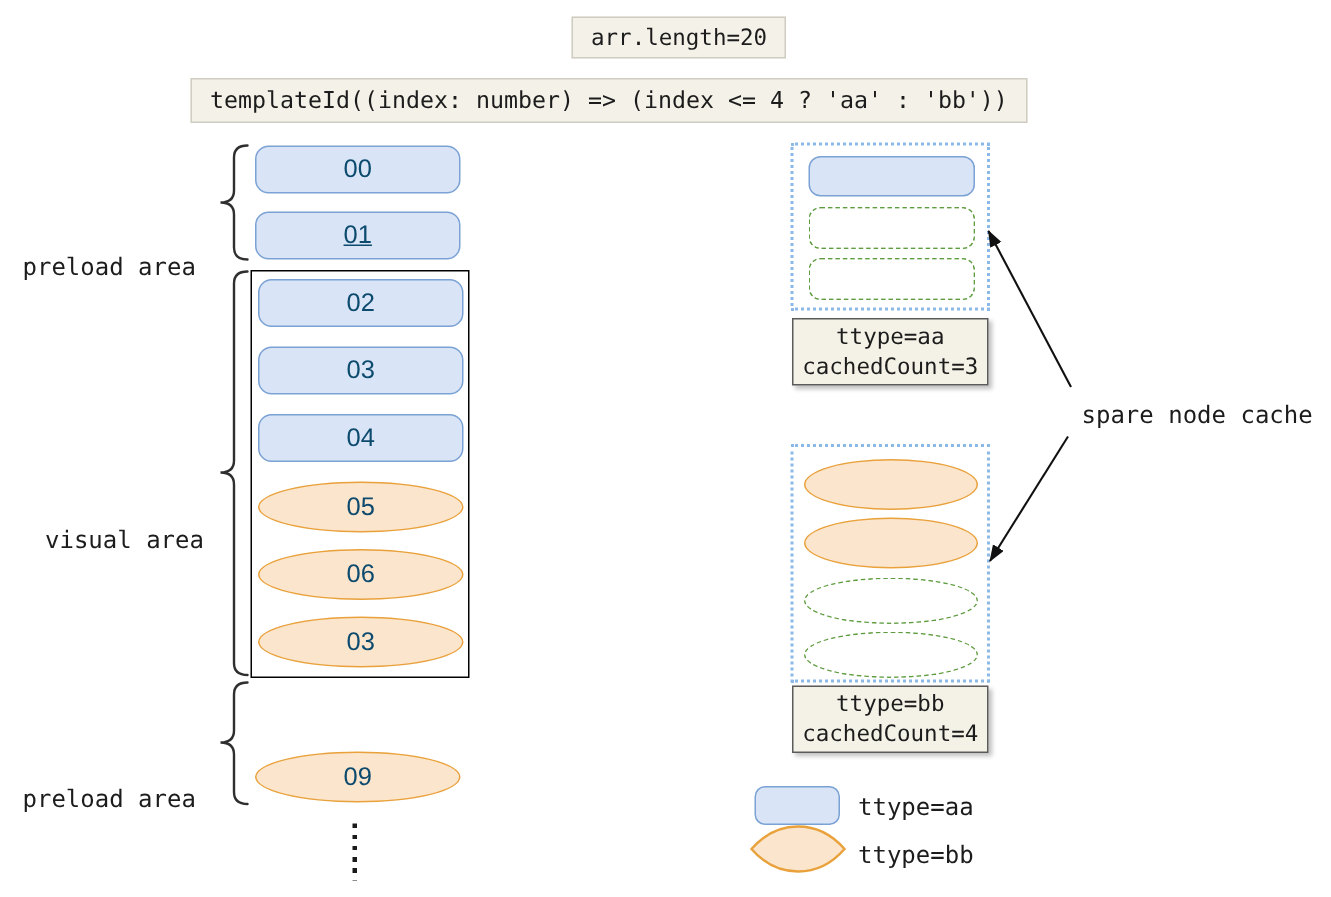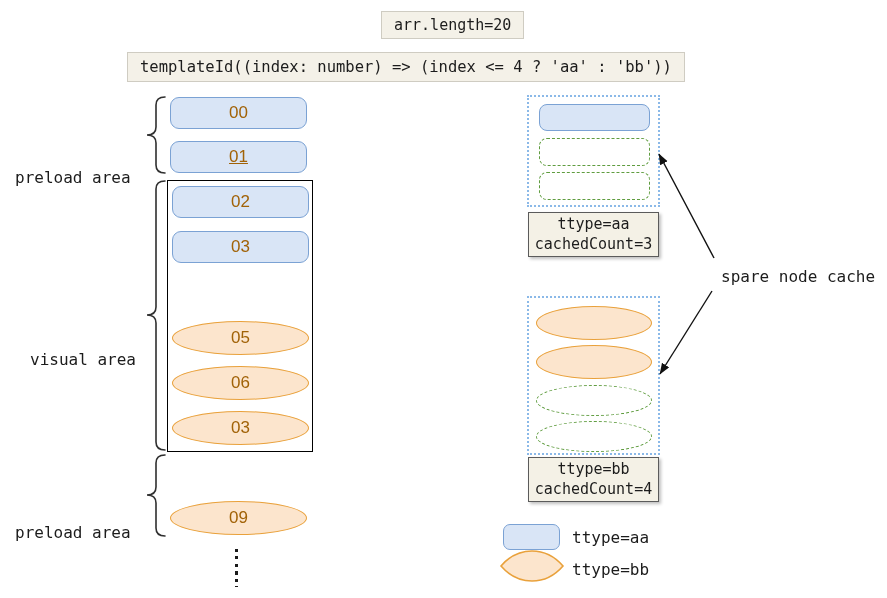--- a/index.html
+++ b/index.html
@@ -39,21 +39,21 @@
     width: 146px; height: 272px;
     border: 1.5px solid #000;
   }
 
   .item {
     position: absolute;
     width: 137px; height: 32px;
     display: flex; align-items: center; justify-content: center;
     font-family: "Liberation Sans", sans-serif;
     font-size: 17px;
-    color: #a16207;
+    color: #0c4a6e;
   }
   .item-aa {
     background: #d9e5f6;
     border: 1.4px solid #7ba2d4;
     border-radius: 9px;
   }
   .item-bb {
     background: #fce5cd;
     border: 1.4px solid #e9a13b;
     border-radius: 50%;
@@ -178,20 +178,21 @@
       <path d="M165,455 Q156,455 156,463 L156,487 Q156,495 147,495 Q156,495 156,503 L156,528 Q156,536 165,536"></path>
     </g>
   </svg>
 
   <div id="visual-rect"></div>
 
   <div id="it0" class="item item-aa">00</div>
   <div id="it1" class="item item-aa">01</div>
   <div id="it2" class="item item-aa">02</div>
   <div id="it3" class="item item-aa">03</div>
+  <div id="it4" class="item item-aa">04</div>
   <div id="it5" class="item item-bb">05</div>
   <div id="it6" class="item item-bb">06</div>
   <div id="it7" class="item item-bb">03</div>
   <div id="it9" class="item item-bb">09</div>
 
   <div id="ellipsis"></div>
 
   <div id="cache-aa-box" class="cache-box">
     <div class="cached-rect-aa" style="top:7px"></div>
     <div class="empty-rect" style="top:41px"></div>

